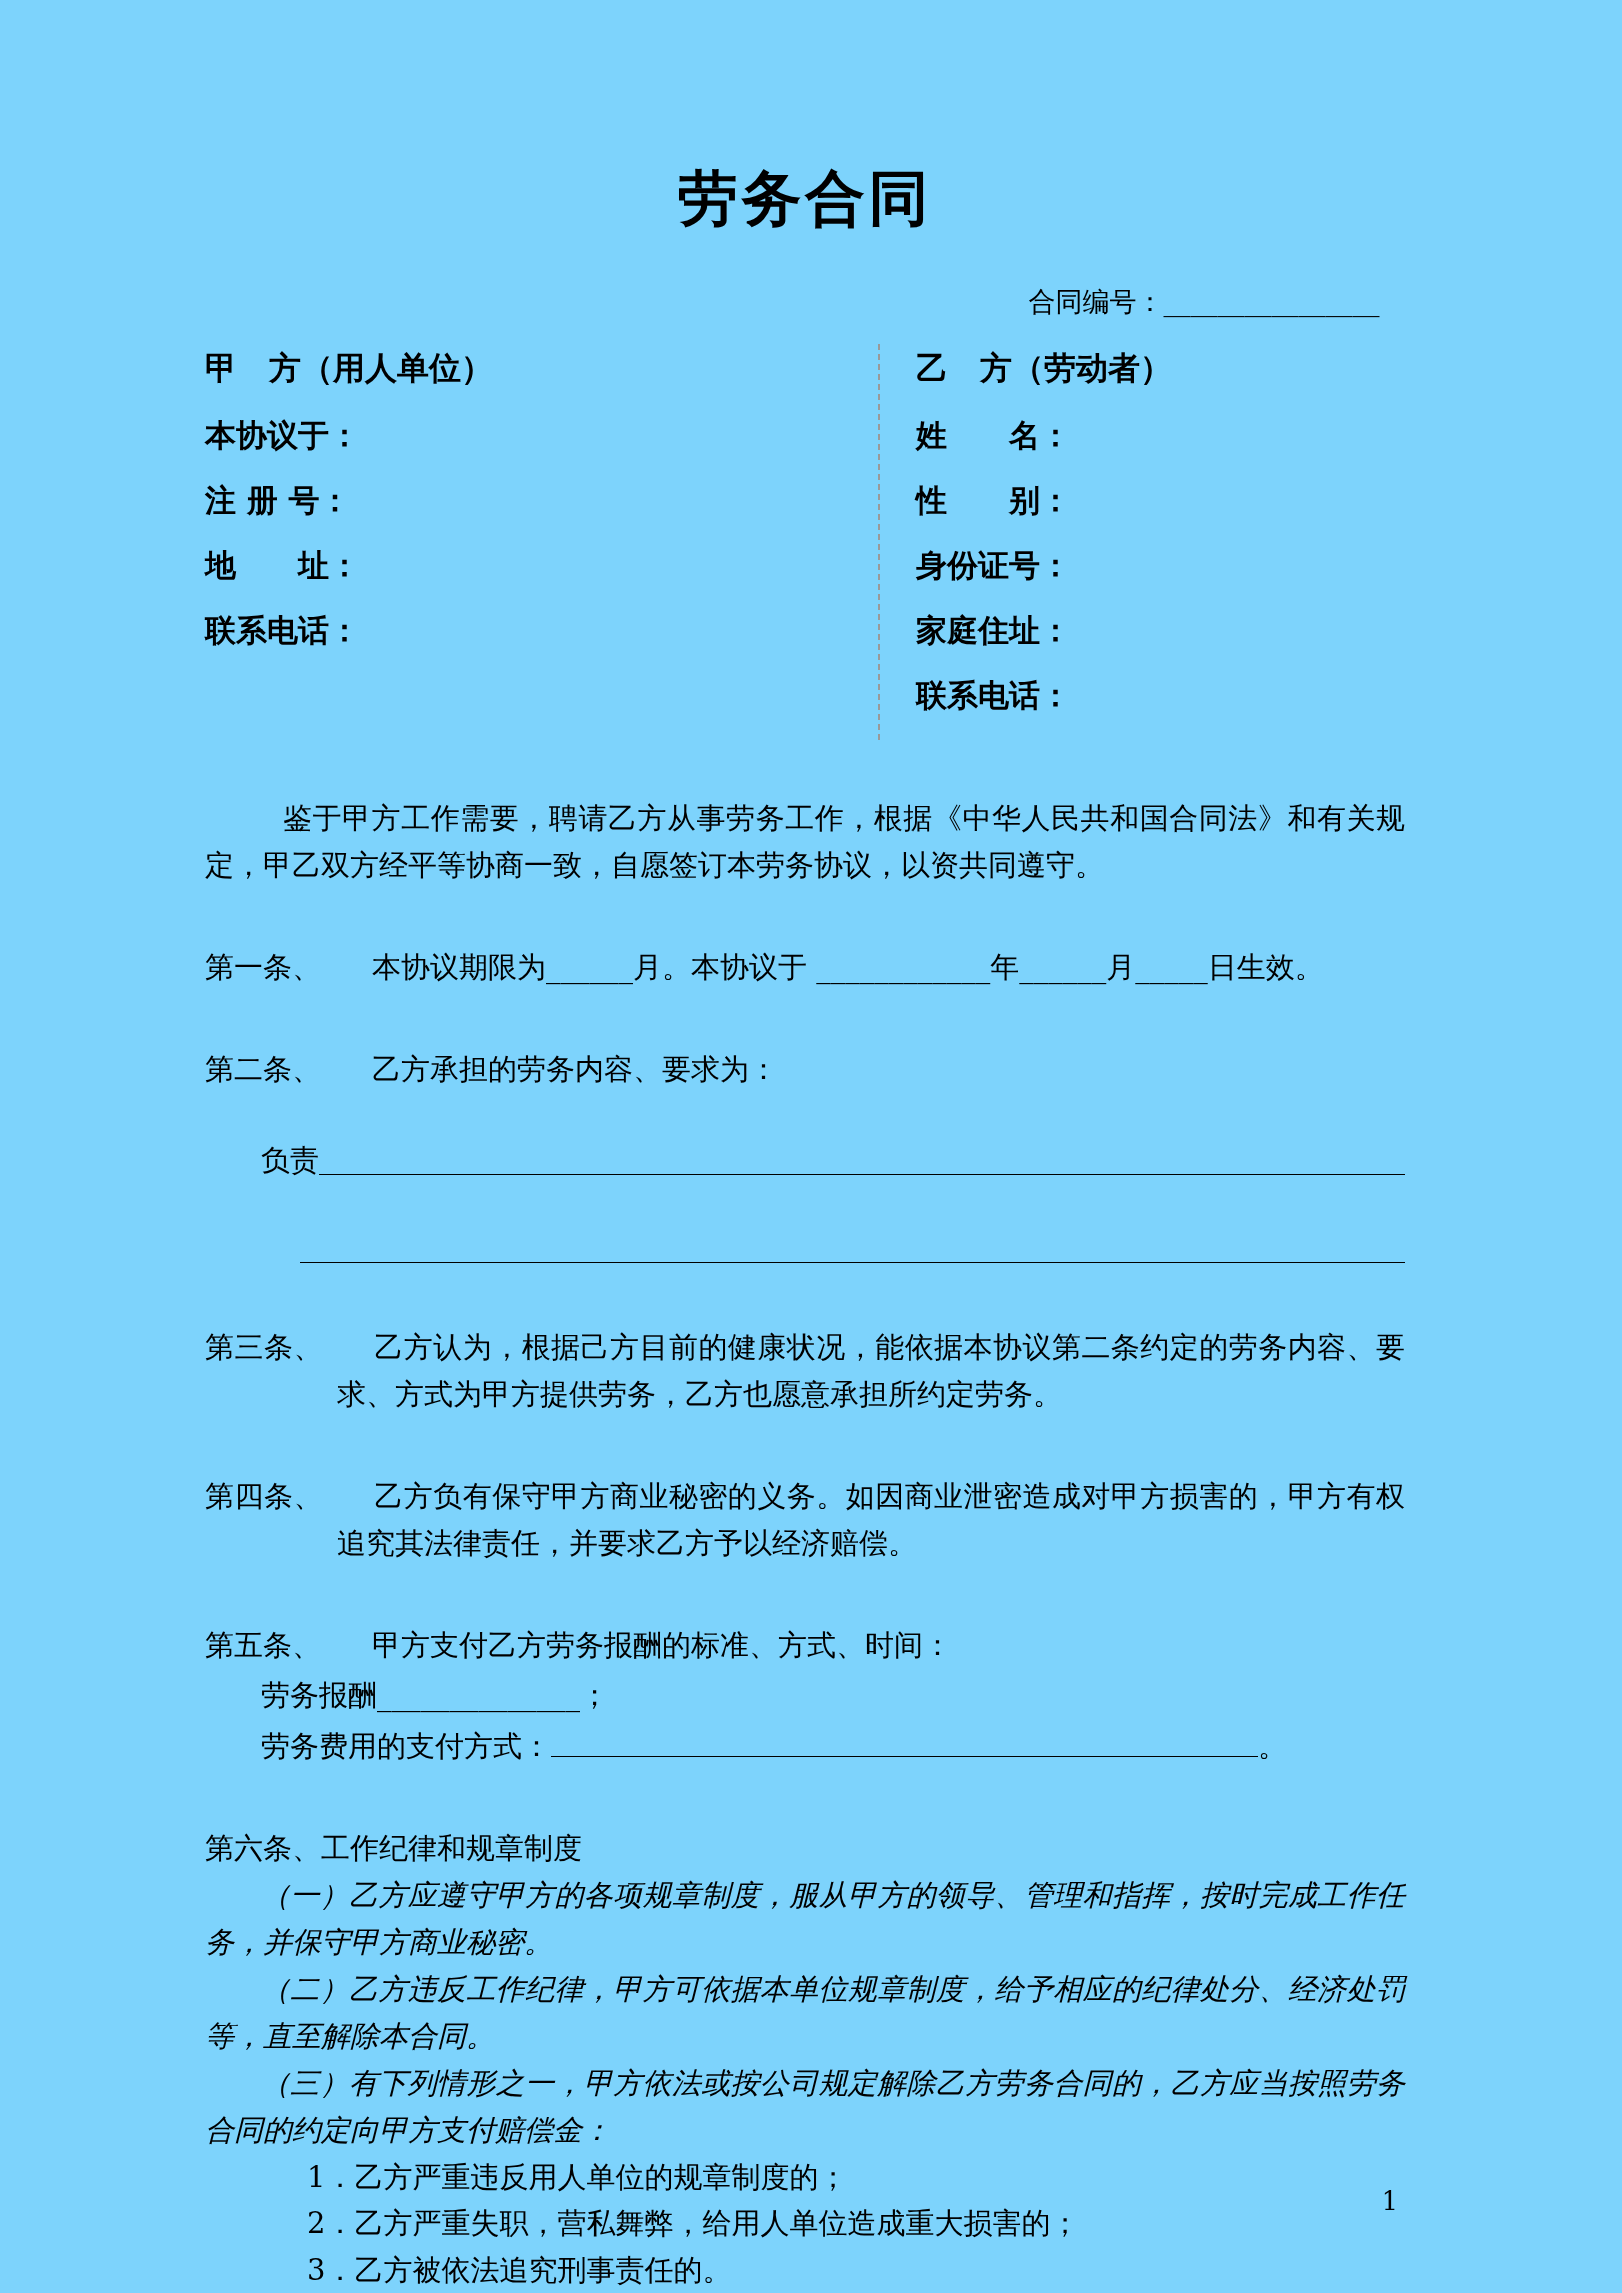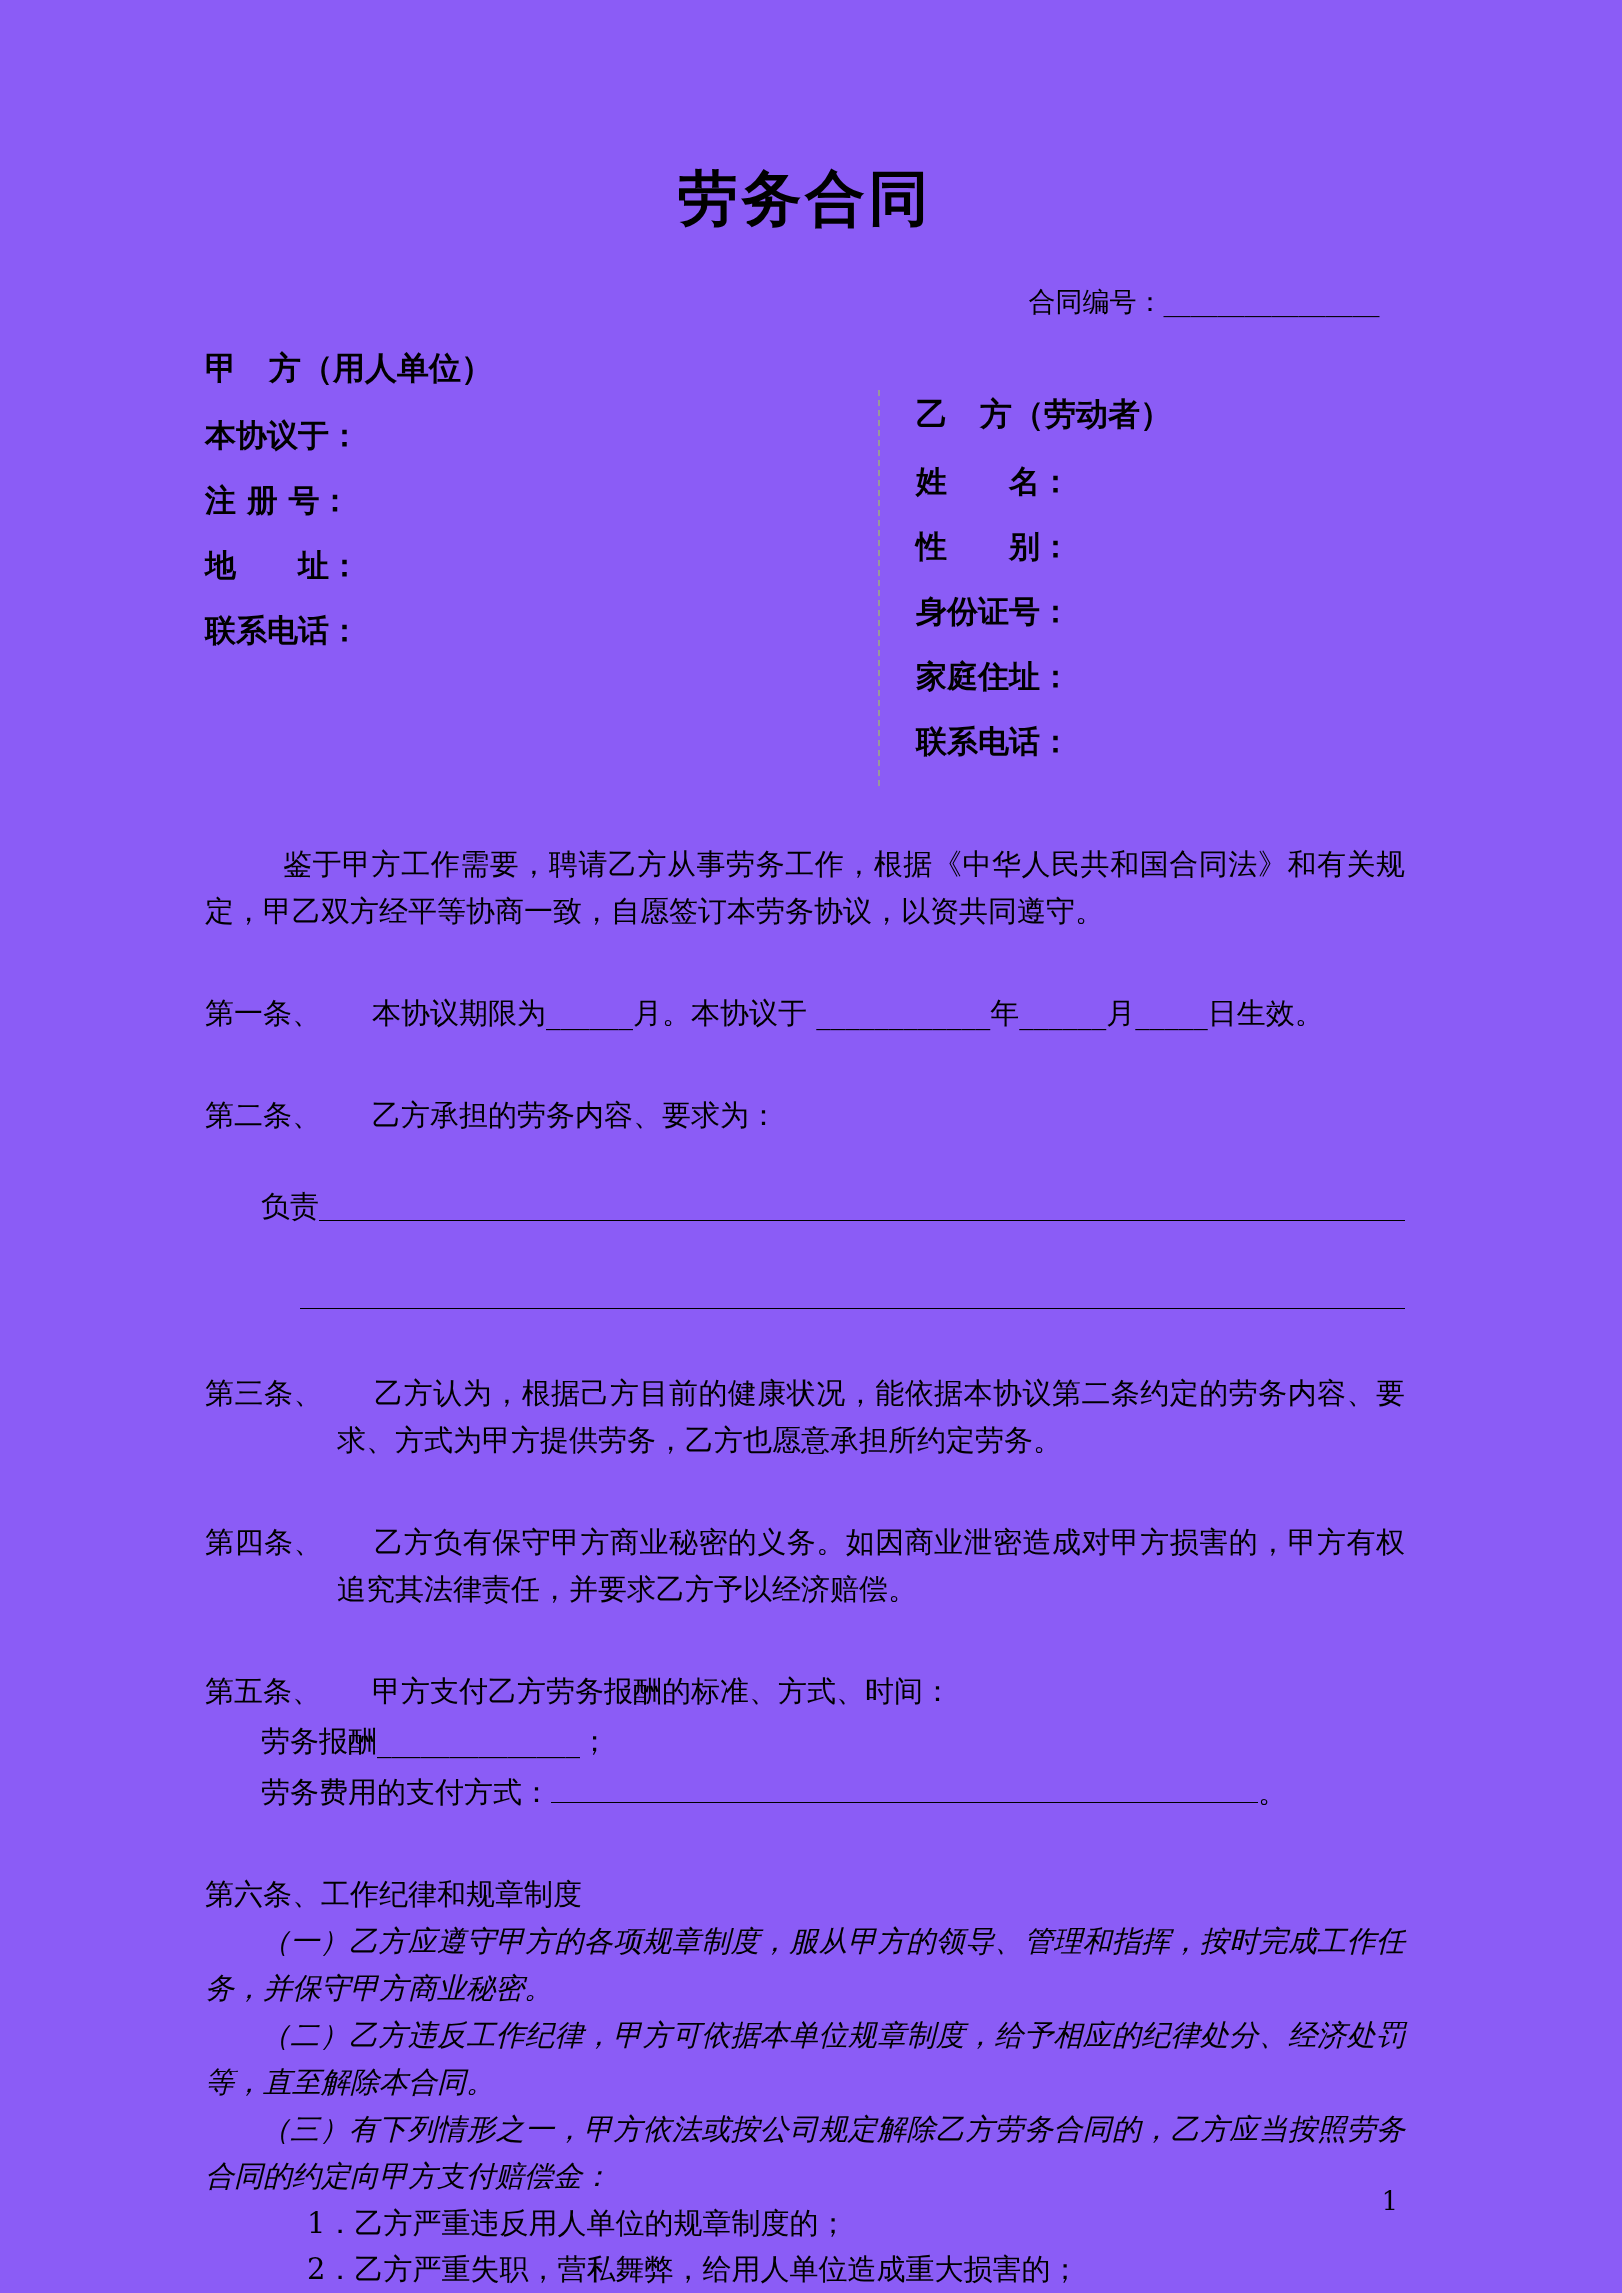--- a/index.html
+++ b/index.html
@@ -1,20 +1,20 @@
 <!DOCTYPE html>
 <html style="font-size:14.5px"><head>
 <meta charset="utf-8">
 <style>
   * { margin: 0; padding: 0; box-sizing: border-box; }
   html, body { background: #ffffff; }
   .page {
     width: 1623px;
     height: 2294px;
-    background: #8b5cf6;
+    background: #7dd3fc;
     position: relative;
     padding: 0 218px 0 205px;
     font-family: "DejaVu Serif", "Liberation Serif", serif;
     color: #000000;
     overflow: hidden;
   }
   .doc-title {
     padding-top: 159px;
     text-align: center;
     font-size: 60px;
@@ -23,21 +23,21 @@
   }
   .contract-no {
     margin-top: 44px;
     text-align: right;
     font-size: 27px;
     padding-right: 25.5px;
     white-space: nowrap;
   }
   .parties { display: flex; margin-top: 23.6px; gap: 12px; }
   .party-a { flex: 0 0 661px; width: 661px; padding-top: 3.6px; }
-  .party-b { flex: 1; border-left: 2.7px dashed #999999; padding-left: 36px; padding-top: 3.6px; margin-top: 46px; }
+  .party-b { flex: 1; border-left: 2.7px dashed #999999; padding-left: 36px; padding-top: 3.6px; }
   .party-header { font-size: 32px; font-weight: 700; margin-bottom: 23.6px; white-space: nowrap; }
   .prow { font-size: 31px; font-weight: 700; margin-bottom: 23px; white-space: nowrap; }
   .prow .value { font-weight: 400; font-size: 29px; }
   .preamble {
     margin-top: 55px;
     font-size: 29px;
     line-height: 1.62;
     text-indent: 78px;
     text-align: justify;
   }

